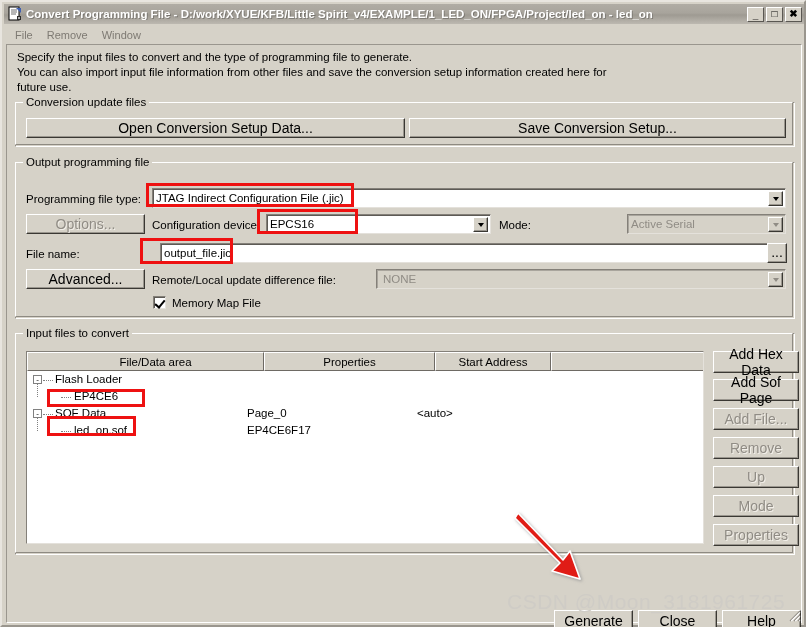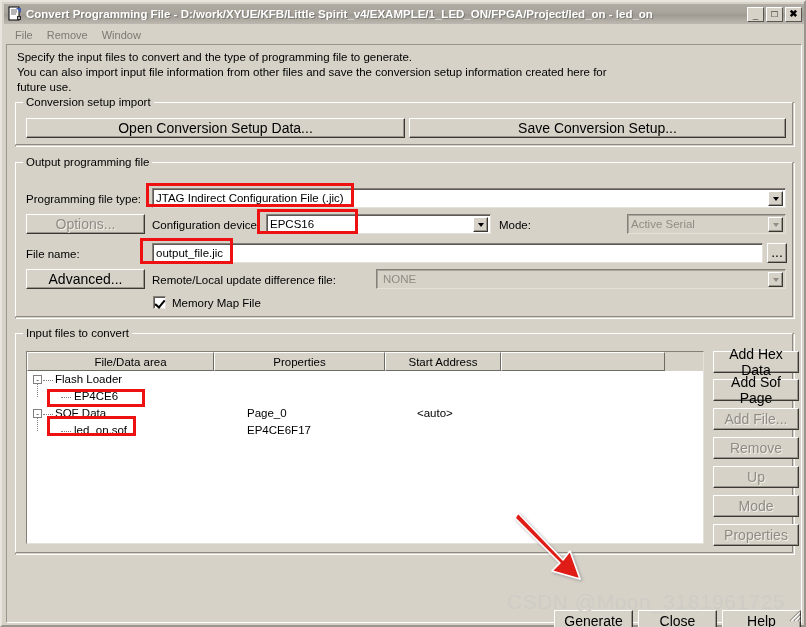--- a/index.html
+++ b/index.html
@@ -357,21 +357,21 @@
   <div id="client">
 
     <div id="desc">
       <div>Specify the input files to convert and the type of programming file to generate.</div>
       <div>You can also import input file information from other files and save the conversion setup information created here for</div>
       <div>future use.</div>
     </div>
 
     <div class="group" style="left:8px; top:57px; width:780px; height:45px;">
       <div class="group-inner"></div>
-      <div class="group-title">Conversion setup import</div>
+      <div class="group-title">Conversion update files</div>
       <div class="btn" style="position:absolute; left:10px; top:15px; width:379px; height:20px;">Open Conversion Setup Data...</div>
       <div class="btn" style="position:absolute; left:393px; top:15px; width:377px; height:20px;">Save Conversion Setup...</div>
     </div>
 
     <div class="group" style="left:8px; top:117px; width:780px; height:157px;">
       <div class="group-inner"></div>
       <div class="group-title">Output programming file</div>
 
       <div class="label" style="left:10px; top:30px;">Programming file type:</div>
       <div class="field" style="position:absolute; left:136px; top:25px; width:634px; height:20px; padding-right:20px;">
@@ -391,21 +391,21 @@
       </div>
       <div class="label" style="left:483px; top:56px;">Mode:</div>
       <div class="field disabled" style="position:absolute; left:611px; top:51px; width:159px; height:20px; padding-right:23px; box-shadow:inset 1px 1px 0 #a9a59d;">
         <span>Active Serial</span>
         <div class="combo-arrow dis">
           <div class="tri dis"></div>
         </div>
       </div>
 
       <div class="label" style="left:10px; top:85px;">File name:</div>
-      <div class="field" style="position:absolute; left:136px; top:80px; width:611px; height:20px;text-align:right;">
+      <div class="field" style="position:absolute; left:144px; top:80px; width:611px; height:20px;text-align:right;">
         <span>output_file.jic</span>
       </div>
       <div class="btn" style="position:absolute; left:751px; top:80px; width:20px; height:20px; align-items:flex-end; padding-bottom:2px;">...</div>
 
       <div class="btn" style="position:absolute; left:10px; top:106px; width:119px; height:20px;">Advanced...</div>
       <div class="label" style="left:136px; top:111px;">Remote/Local update difference file:</div>
       <div class="field disabled" style="position:absolute; left:360px; top:106px; width:410px; height:20px; padding-right:20px; box-shadow:inset 1px 1px 0 #a9a59d;padding-left:6px;">
         <span>NONE</span>
         <div class="combo-arrow dis">
           <div class="tri dis"></div>
@@ -415,21 +415,21 @@
       <div class="cbox" style="left:137px; top:133px;"></div>
       <div class="label" style="left:156px; top:134px;">Memory Map File</div>
     </div>
 
     <div class="group" style="left:8px; top:288px; width:780px; height:222px;">
       <div class="group-inner"></div>
       <div class="group-title">Input files to convert</div>
 
       <div id="tablewrap" style="left:10px; top:17px; width:678px; height:193px;">
         <div id="thead">
-          <div class="th" style="width:187px;padding-left:20px;">File/Data area</div>
+          <div class="th" style="width:237px;padding-left:20px;">File/Data area</div>
           <div class="th" style="width:171px;">Properties</div>
           <div class="th" style="width:116px;">Start Address</div>
           <div class="th filler" style="width:164px;"></div>
         </div>
 
         <div id="tbody">
 
           <div class="dotline-v" style="left:10px; top:12px; height:14px;"></div>
           <div class="dotline-v" style="left:10px; top:46px; height:14px;"></div>
 

